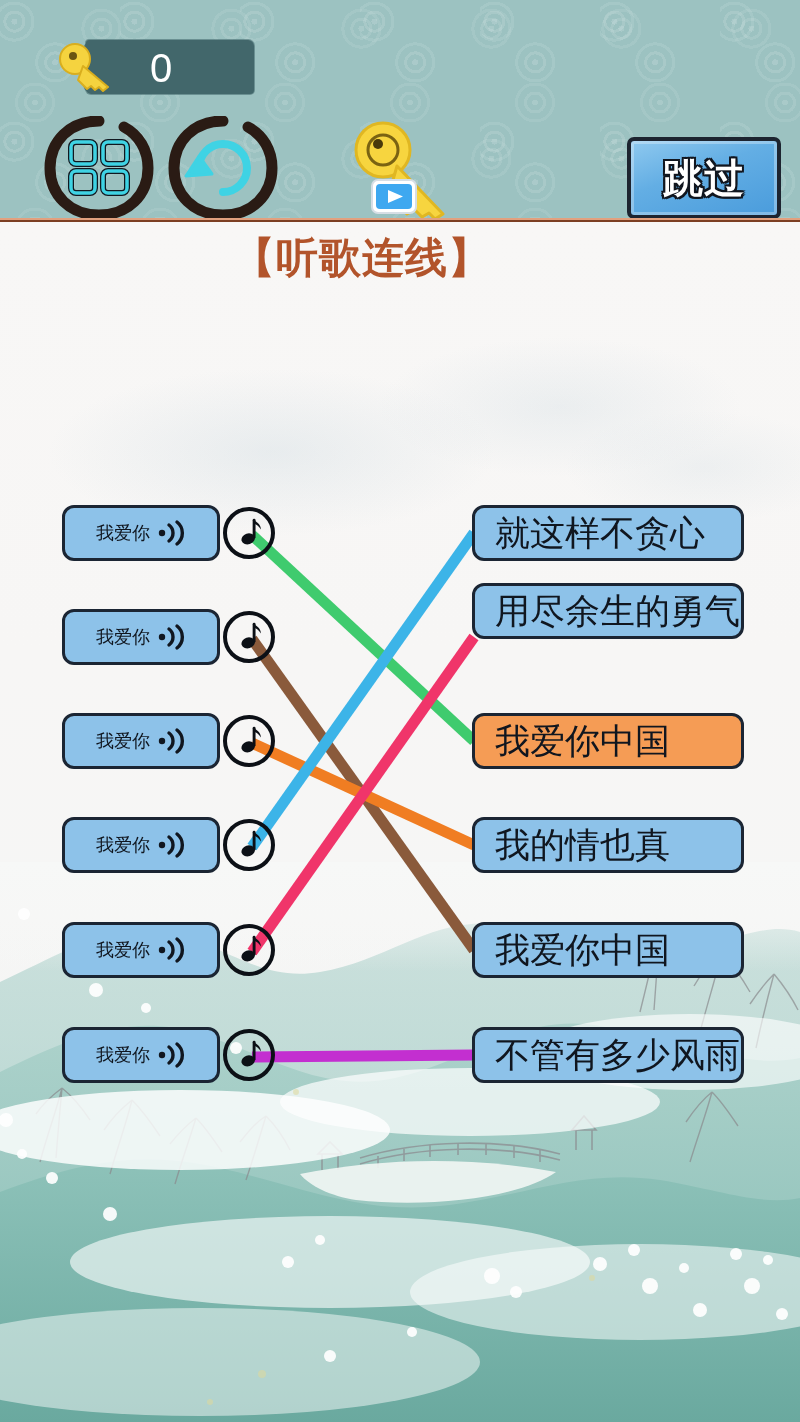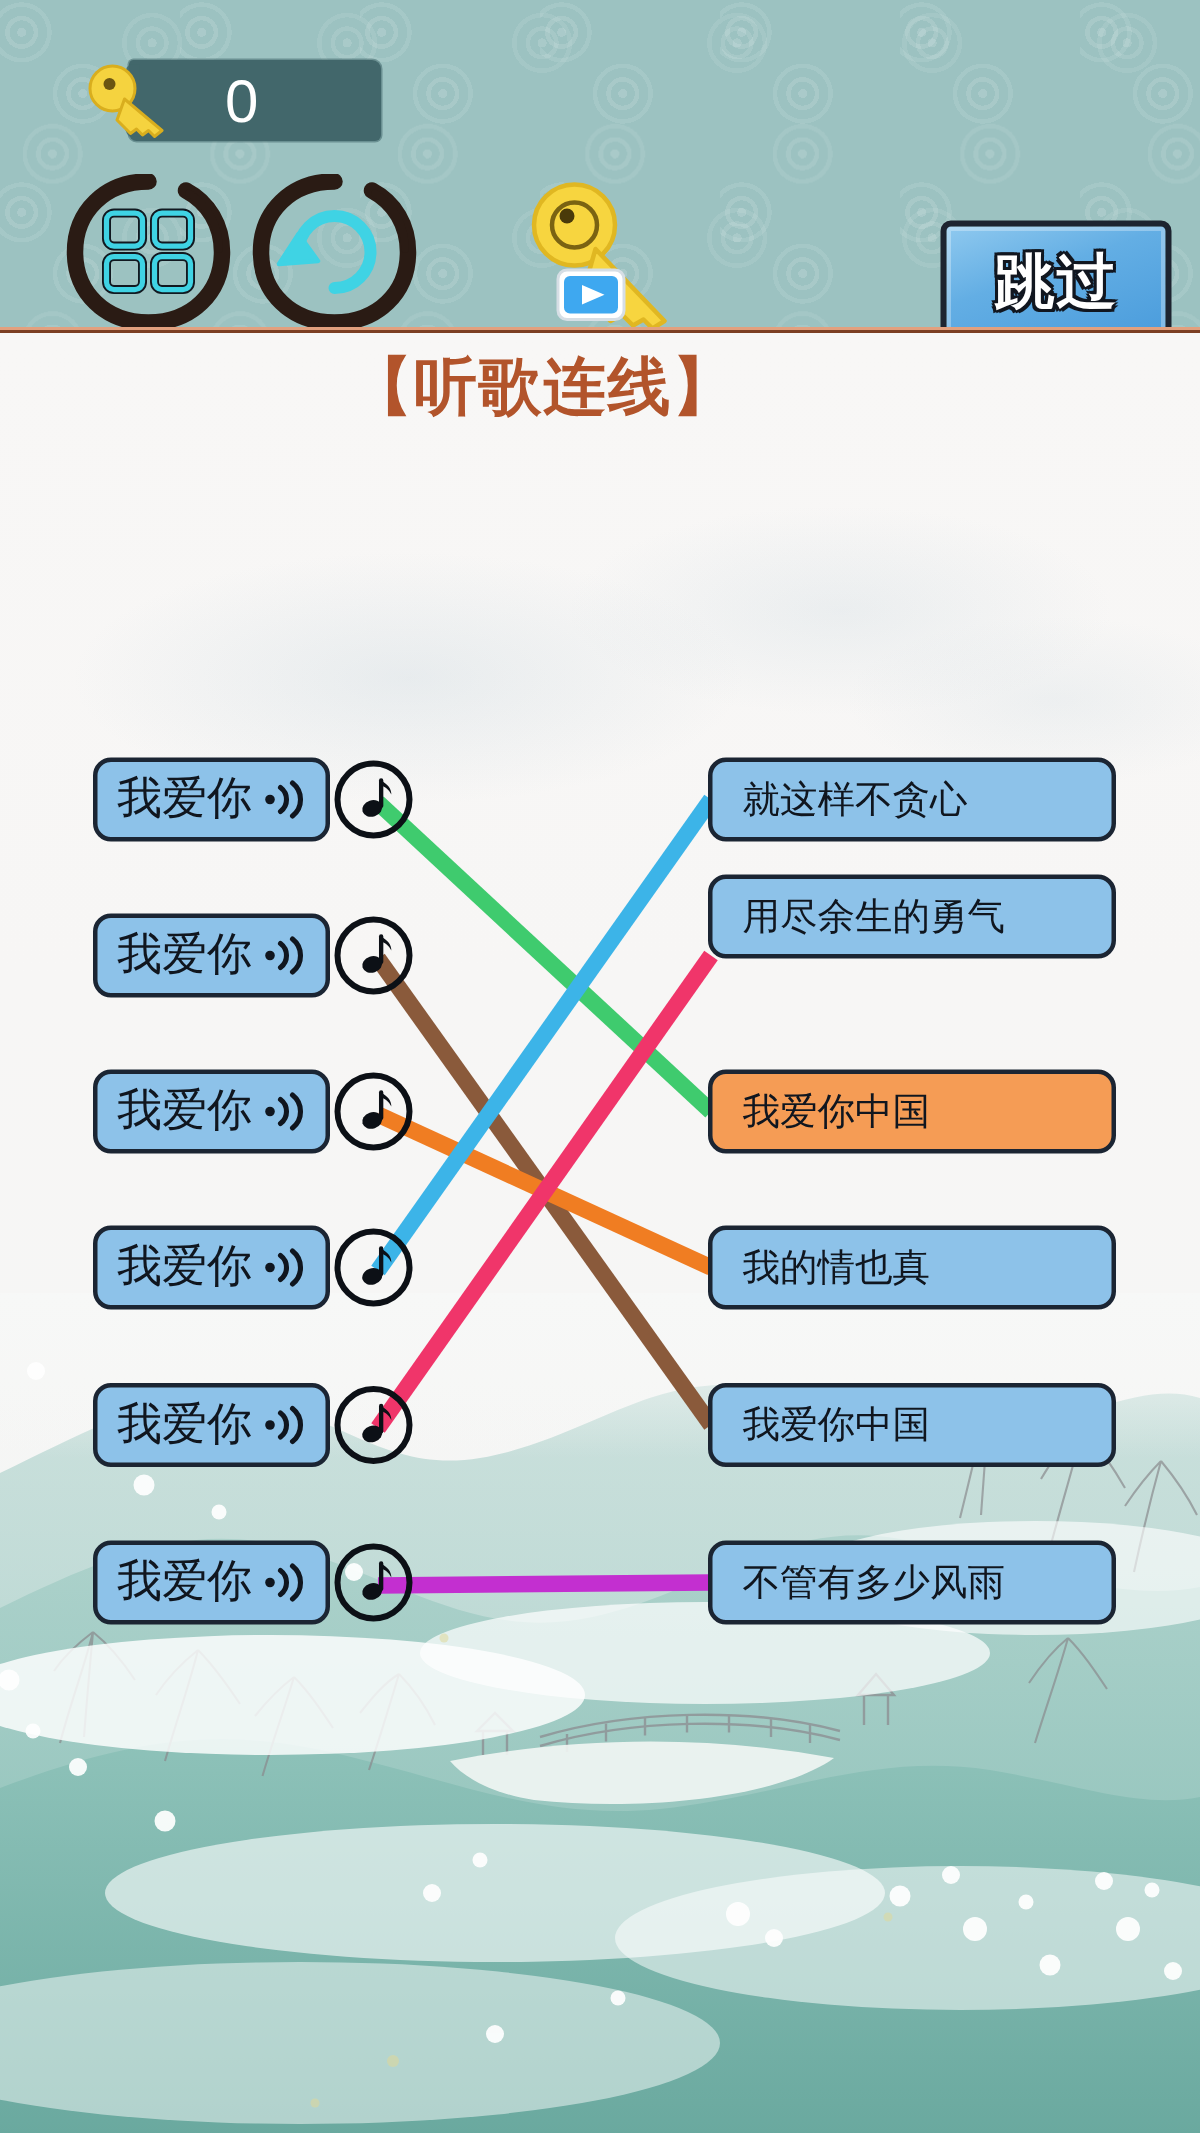--- a/index.html
+++ b/index.html
@@ -95,21 +95,21 @@
   .brush-btn-reset { left: 168px; top: 116px; }
 
   .btn-key-ad {
     position: absolute;
     left: 345px; top: 118px;
     width: 118px; height: 102px;
   }
 
   .skip-btn {
     position: absolute;
-    left: 627px; top: 147px;
+    left: 627px; top: 137px;
     width: 146px; height: 74px;
     border-radius: 7px;
     background: linear-gradient(160deg, #8fc9ef 0%, #63aee4 42%, #4a9cdc 100%);
     border: 4px solid #1d2430;
     box-shadow: inset 0 0 0 3px rgba(255,255,255,0.30);
     display: flex;
     align-items: center;
     justify-content: center;
   }
   .skip-btn-label {
@@ -202,27 +202,27 @@
     left: 472px;
     width: 272px;
     height: 56px;
     background: #8dc2e9;
     padding-left: 20px;
   }
   .pill-right.highlight {
     background: #f59c55;
   }
   .pill-label {
-    font-size: 25px;
+    font-size: 35px;
     line-height: 30px;
     color: #10161f;
     font-weight: 500;
     white-space: nowrap;
   }
-  .pill-left .pill-label { font-size: 30px; }
+  .pill-left .pill-label { font-size: 18px; }
 
   .sound-glyph {
     display: inline-block;
     width: 30px;
     height: 28px;
     position: relative;
     flex: none;
   }
   .note-circle {
     position: absolute;

